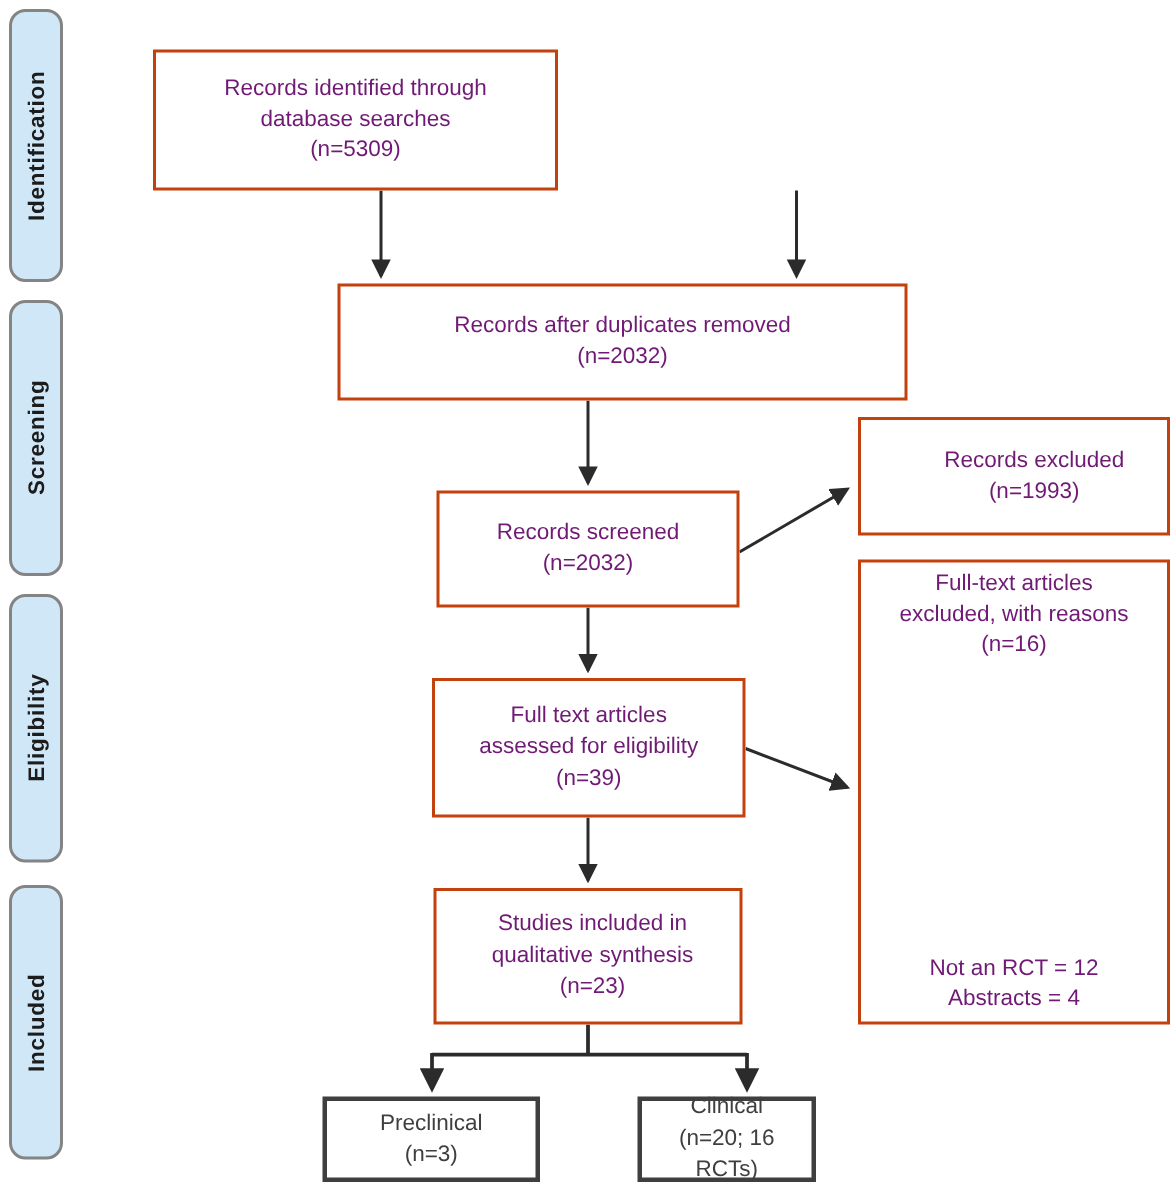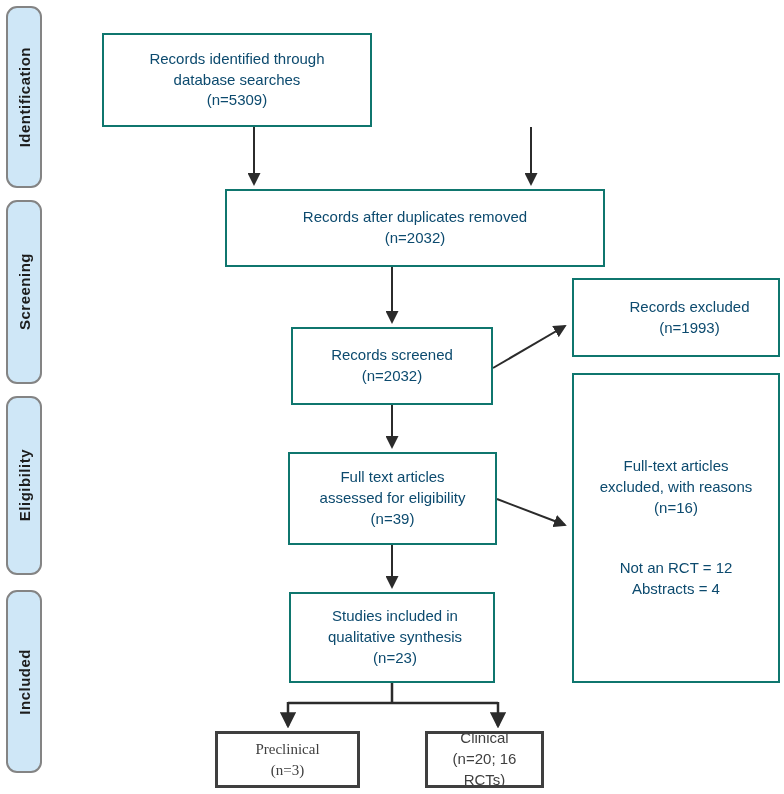--- a/index.html
+++ b/index.html
@@ -35,27 +35,27 @@
     font-weight: 700;
     font-size: 15px;
     letter-spacing: 0.5px;
     color: #1c1c1c;
     white-space: nowrap;
   }
   .box {
     position: absolute;
     box-sizing: border-box;
     background: #ffffff;
-    border: 2px solid #0f766e;
+    border: 2px solid #c2410c;
     display: flex;
     flex-direction: column;
     align-items: center;
     justify-content: center;
     text-align: center;
-    color: #0c4a6e;
+    color: #701a75;
     font-size: 15px;
     line-height: 1.38;
     white-space: pre-line;
     padding: 4px 6px;
   }
   .box.heavy {
     border: 3px solid #3f3f3f;
     color: #3f3f3f;
   }
   .box .gap-block { margin-top: 40px; }
@@ -107,31 +107,31 @@
   <div class="box" style="left:291px; top:327px; width:202px; height:78px;">Records screened
 (n=2032)</div>
 
   <div class="box" style="left:572px; top:278px; width:208px; height:79px;padding-left:33px;">Records excluded
 (n=1993)</div>
 
   <div class="box" style="left:288px; top:452px; width:209px; height:93px;">Full text articles
 assessed for eligibility
 (n=39)</div>
 
-  <div class="box" style="left:572px; top:373px; width:208px; height:310px;">
+  <div class="box" style="left:572px; top:373px; width:208px; height:310px;justify-content:space-between;">
     <span>Full-text articles
 excluded, with reasons
 (n=16)</span>
     <span class="gap-block">Not an RCT = 12
 Abstracts = 4</span>
   </div>
 
   <div class="box" style="left:289px; top:592px; width:206px; height:91px;padding-left:12px;">Studies included in
 qualitative synthesis
 (n=23)</div>
 
-  <div class="box heavy" style="left:215px; top:731px; width:145px; height:57px;font-family:Liberation Serif, serif;">Preclinical
+  <div class="box heavy" style="left:215px; top:731px; width:145px; height:57px;">Preclinical
 (n=3)</div>
 
   <div class="box heavy" style="left:425px; top:731px; width:119px; height:57px;">Clinical
 (n=20; 16 RCTs)</div>
 
 </div>
 
 </body></html>

